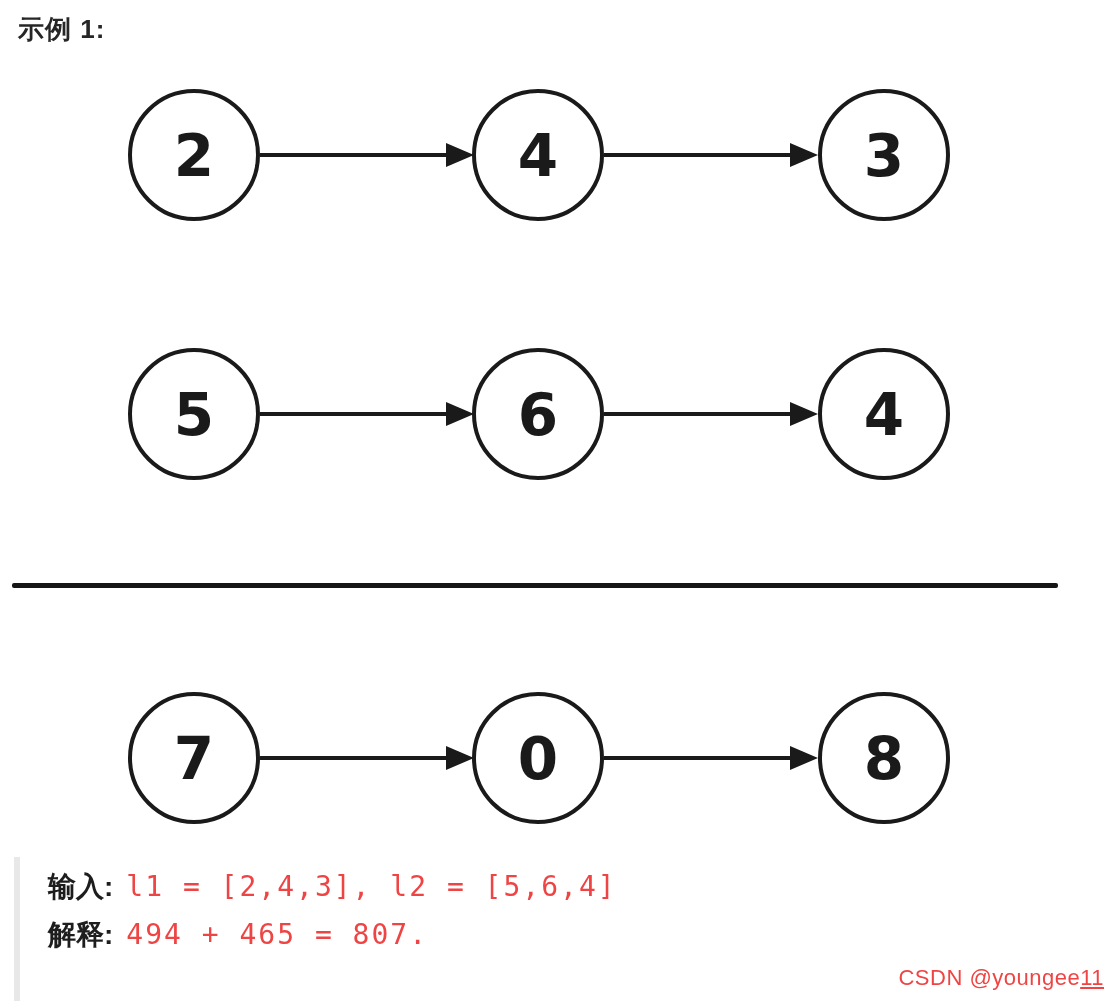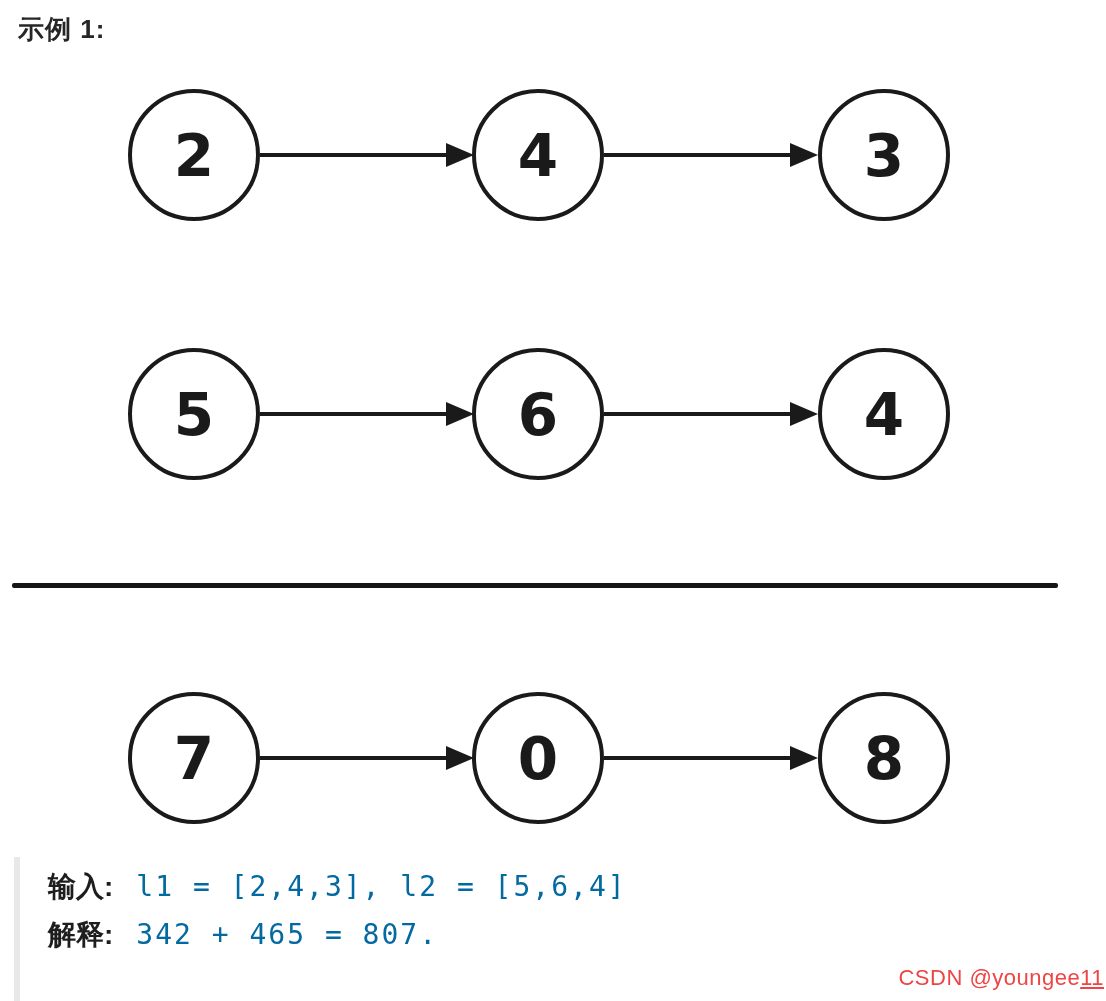--- a/index.html
+++ b/index.html
@@ -48,26 +48,26 @@
     height: 144px;
     border-left: 6px solid #e8e8e8;
     padding: 8px 0 0 28px;
     box-sizing: border-box;
   }
   .io-line { line-height: 44px; white-space: nowrap; }
   .io-label {
     font-size: 28px;
     font-weight: 700;
     color: #1d1d1d;
-    margin-right: 23px;
+    margin-right: 13px;
   }
   .io-value {
     font-family: "DejaVu Sans Mono", monospace;
     font-size: 28px;
-    color: #0369a1;
+    color: #ef4444;
     letter-spacing: 2px;
   }
   .watermark {
     position: absolute;
     right: 2px;
     top: 965px;
     font-size: 22px;
     color: #ef4444;
     letter-spacing: 0.5px;
   }
@@ -119,21 +119,21 @@
     <polygon class="head" points="818,70 790,58 790,82"></polygon>
     <circle class="node" cx="884" cy="70" r="64"></circle>
     <text class="val" x="884" y="91">8</text>
   </svg>
 
   <div class="io-block">
     <div class="io-line">
       <span class="io-label">输入:</span><span class="io-value">l1 = [2,4,3], l2 = [5,6,4]</span>
     </div>
     <div class="io-line">
-      <span class="io-label">解释:</span><span class="io-value">342 + 465 = 807.</span>
+      <span class="io-label">解释:</span><span class="io-value">494 + 465 = 807.</span>
     </div>
   </div>
 
   <div class="watermark">
     <span class="wm-prefix">CSDN @youngee</span><span class="wm-suffix">11</span>
   </div>
 
 </div>
 
 </body></html>

